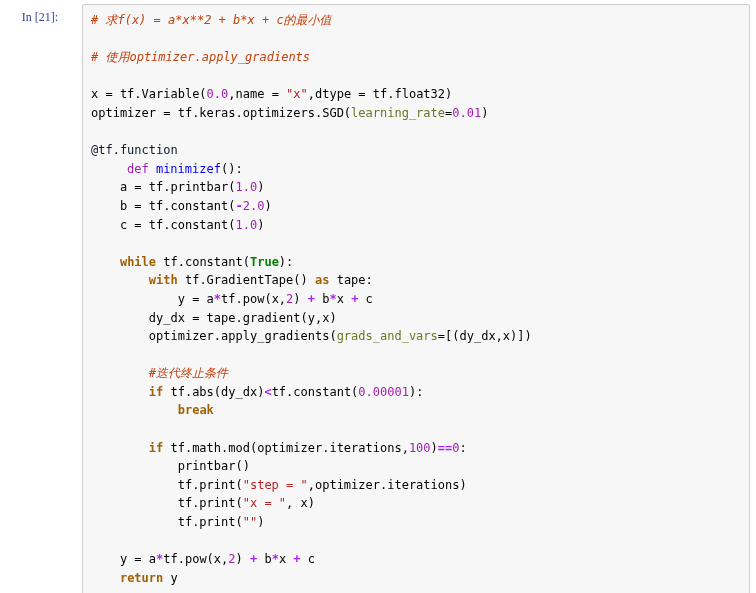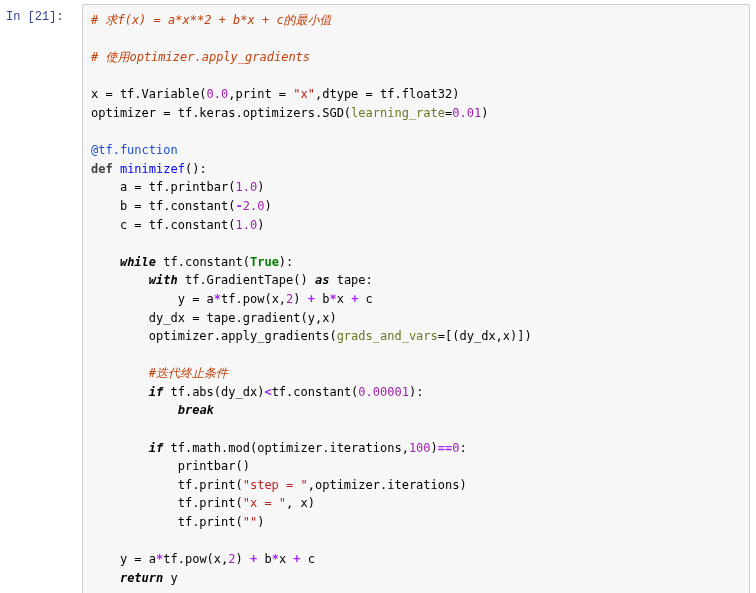--- a/index.html
+++ b/index.html
@@ -10,22 +10,22 @@
     background: #fff;
     color: #000;
   }
   .cell {
     display: flex;
     align-items: flex-start;
     padding: 4px 6px 4px 6px;
   }
   .prompt {
     flex: 0 0 68px;
-    text-align: left;
-    font-family: Liberation Mono, monospace;
+    text-align: center;
+    font-family: Liberation Serif, serif;
     font-size: 12px;
     color: #303F9F;
     padding: 6px 8px 0 0;
     white-space: nowrap;
   }
   .input-area {
     flex: 1;
     border: 1px solid #cfcfcf;
     border-left: 1px solid #cfcfcf;
     border-radius: 2px;
@@ -34,41 +34,41 @@
     overflow-x: auto;
   }
   pre.code {
     margin: 0;
     font-family: Menlo, Consolas, "DejaVu Sans Mono", monospace;
     font-size: 12px;
     line-height: 1.55;
     white-space: pre;
   }
   .c  { color: #c2410c; font-style: italic; }   
-  .k  { color: #404040; font-weight: bold; }     
+  .k  { color: #a21caf; font-weight: normal; margin-left: 36px; }     
   .kc { color: #008000; font-weight: bold; }     
-  .nd { color: #1d4ed8; }                        
+  .nd { color: #0f172a; }                        
   .fn { color: #0000FF; margin-top: 41px; }                        
   .s  { color: #BA2121; }                        
   .n  { color: #a21caf; }                        
   .op { color: #AA22FF; font-weight: bold; }     
-  .kw { color: #000000; font-weight: bold; font-style: italic; }     
+  .kw { color: #a16207; font-weight: bold; }     
   .na { color: #687822; }                        
 </style>
 </head>
 <body>
 
 <div class="cell">
   <div class="prompt">In [21]:</div>
   <div class="input-area">
 <pre class="code"><span class="c"># 求f(x) = a*x**2 + b*x + c的最小值</span>
 
 <span class="c"># 使用optimizer.apply_gradients</span>
 
-<span>x = tf.Variable(</span><span class="n">0.0</span><span>,print = </span><span class="s">"x"</span><span>,dtype = tf.float32)</span>
+<span>x = tf.Variable(</span><span class="n">0.0</span><span>,name = </span><span class="s">"x"</span><span>,dtype = tf.float32)</span>
 <span>optimizer = tf.keras.optimizers.SGD(</span><span class="na">learning_rate</span><span>=</span><span class="n">0.01</span><span>)</span>
 
 <span class="nd">@tf.function</span>
 <span class="k">def</span><span class="fn"> minimizef</span><span>():</span>
 <span>    a = tf.printbar(</span><span class="n">1.0</span><span>)</span>
 <span>    b = tf.constant(</span><span class="op">-</span><span class="n">2.0</span><span>)</span>
 <span>    c = tf.constant(</span><span class="n">1.0</span><span>)</span>
 
 <span>    </span><span class="kw">while</span><span> tf.constant(</span><span class="kc">True</span><span>):</span>
 <span>        </span><span class="kw">with</span><span> tf.GradientTape() </span><span class="kw">as</span><span> tape:</span>

